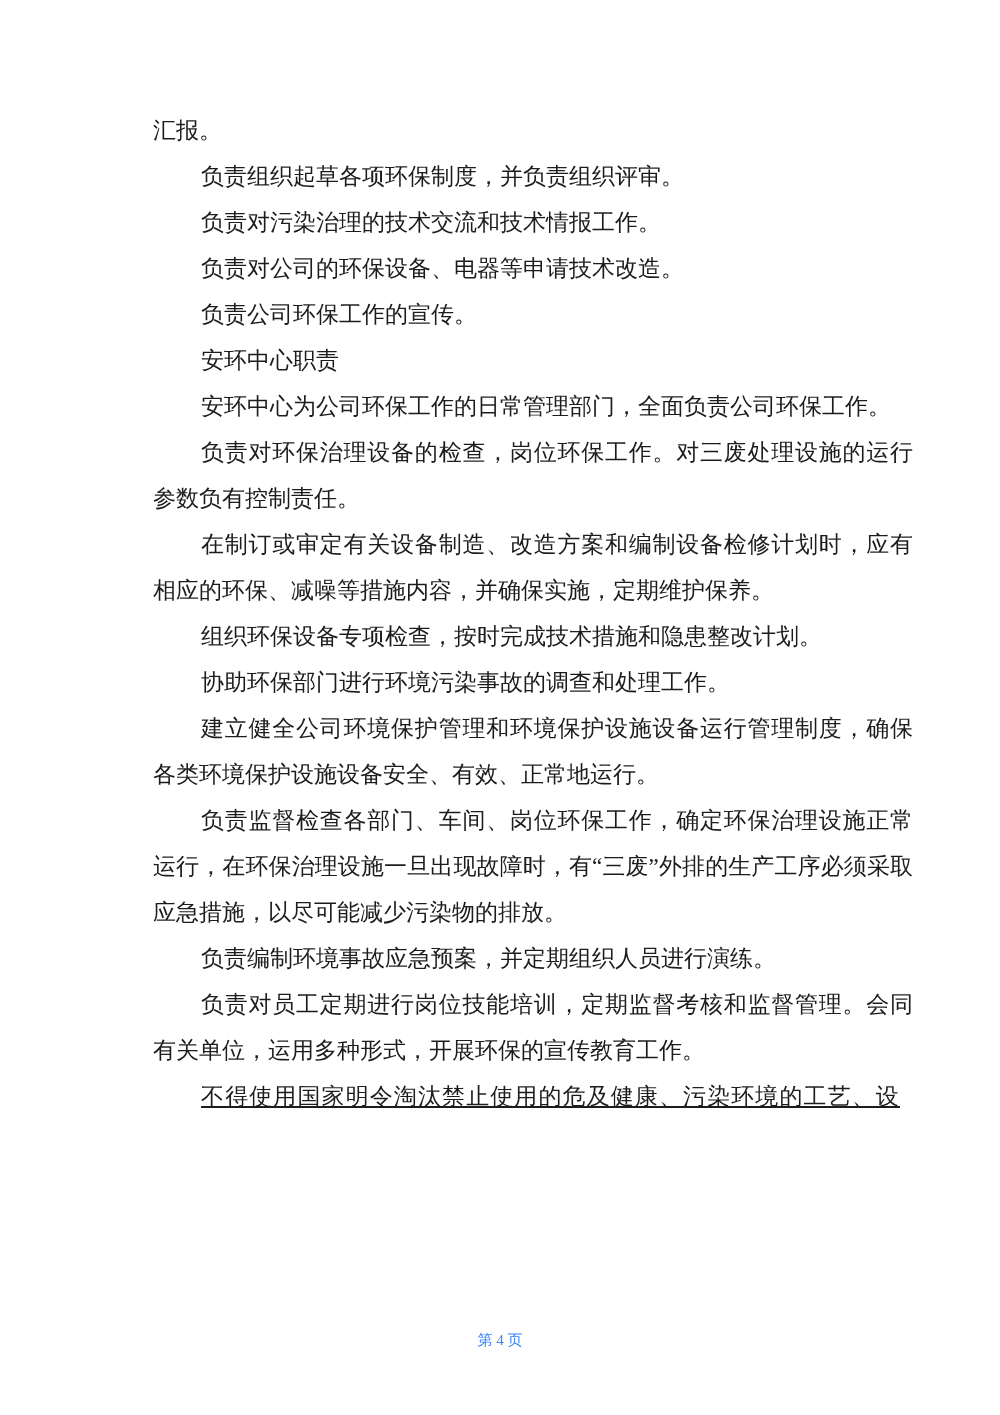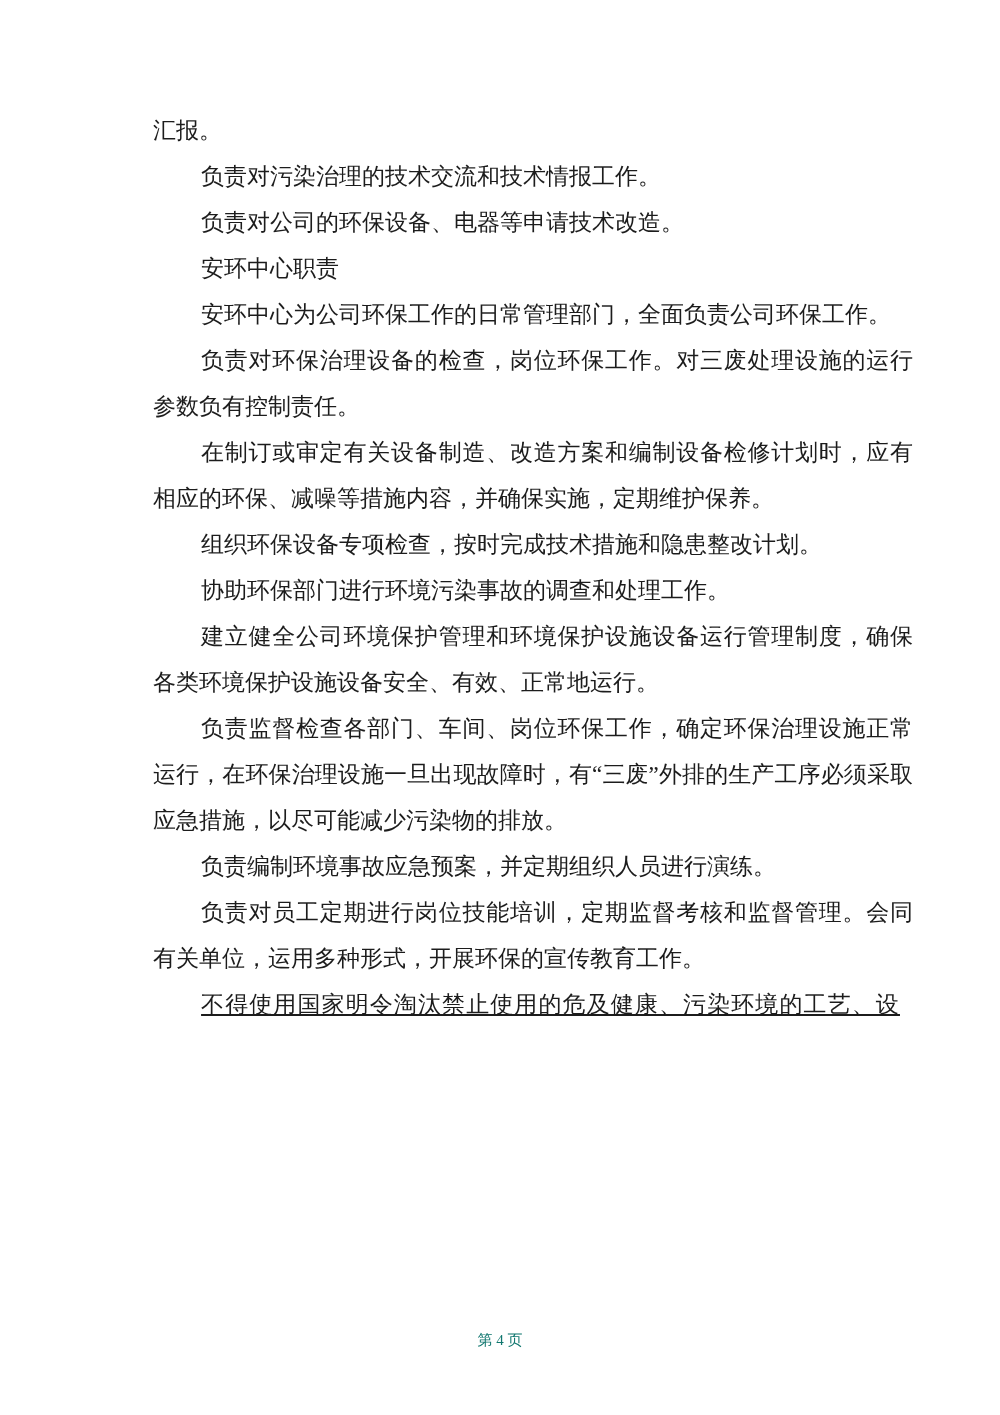--- a/index.html
+++ b/index.html
@@ -38,31 +38,33 @@
     text-decoration: underline;
   }
   .footer {
     position: absolute;
     top: 1330px;
     left: 0;
     width: 100%;
     text-align: center;
     font-size: 15px;
     line-height: 20px;
-    color: #0f766e;
+    color: #3b82f6;
   }
 </style>
 </head>
 <body>
 
 <div class="page">
   <div class="content">
     <p class="no-indent">汇报。</p>
+    <p>负责组织起草各项环保制度，并负责组织评审。</p>
     <p>负责对污染治理的技术交流和技术情报工作。</p>
     <p>负责对公司的环保设备、电器等申请技术改造。</p>
+    <p>负责公司环保工作的宣传。</p>
     <p>安环中心职责</p>
     <p>安环中心为公司环保工作的日常管理部门，全面负责公司环保工作。</p>
     <p>负责对环保治理设备的检查，岗位环保工作。对三废处理设施的运行参数负有控制责任。</p>
     <p>在制订或审定有关设备制造、改造方案和编制设备检修计划时，应有相应的环保、减噪等措施内容，并确保实施，定期维护保养。</p>
     <p>组织环保设备专项检查，按时完成技术措施和隐患整改计划。</p>
     <p>协助环保部门进行环境污染事故的调查和处理工作。</p>
     <p>建立健全公司环境保护管理和环境保护设施设备运行管理制度，确保各类环境保护设施设备安全、有效、正常地运行。</p>
     <p>负责监督检查各部门、车间、岗位环保工作，确定环保治理设施正常运行，在环保治理设施一旦出现故障时，有“三废”外排的生产工序必须采取应急措施，以尽可能减少污染物的排放。</p>
     <p>负责编制环境事故应急预案，并定期组织人员进行演练。</p>
     <p>负责对员工定期进行岗位技能培训，定期监督考核和监督管理。会同有关单位，运用多种形式，开展环保的宣传教育工作。</p>

